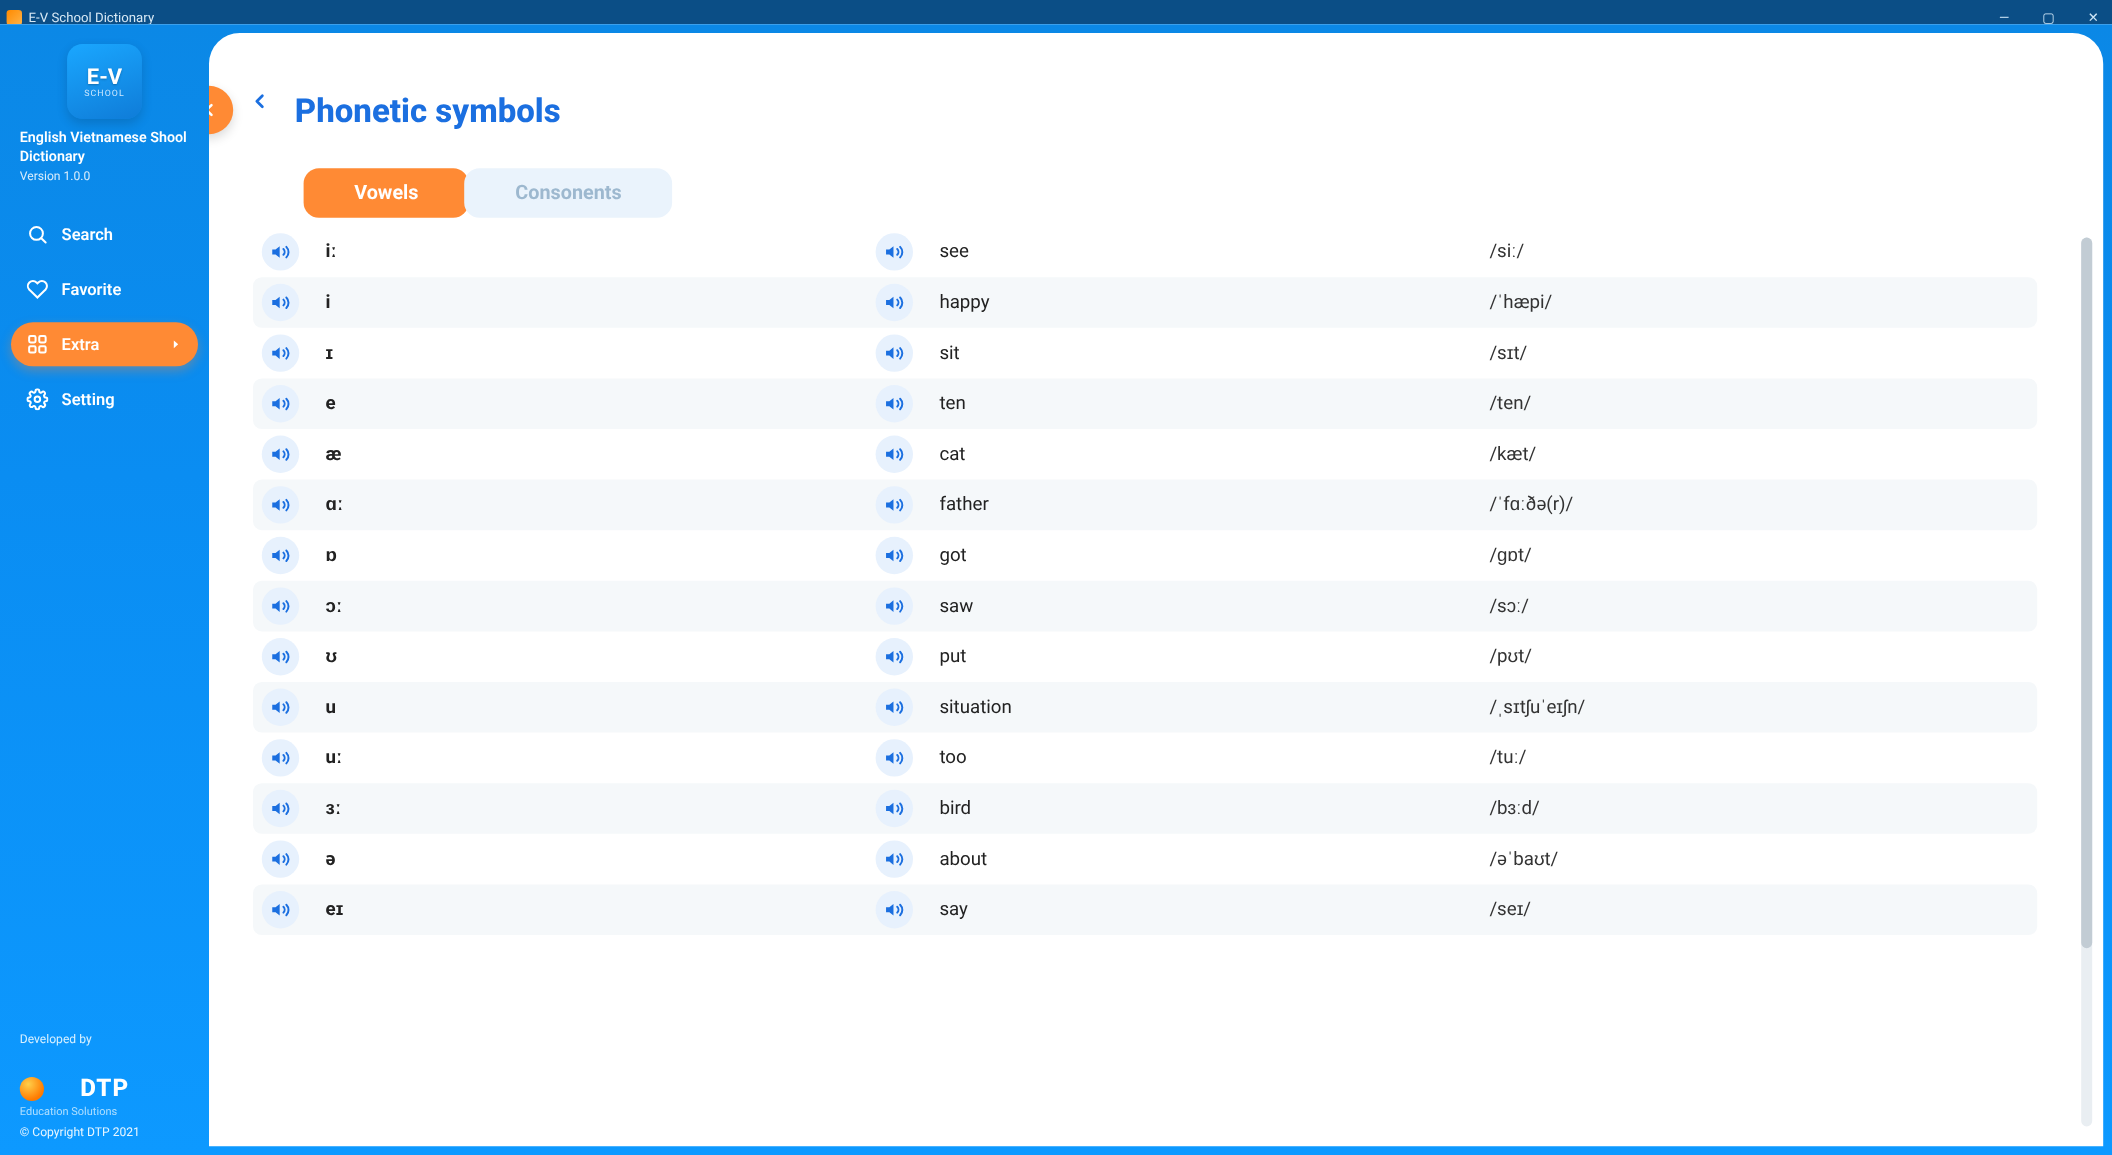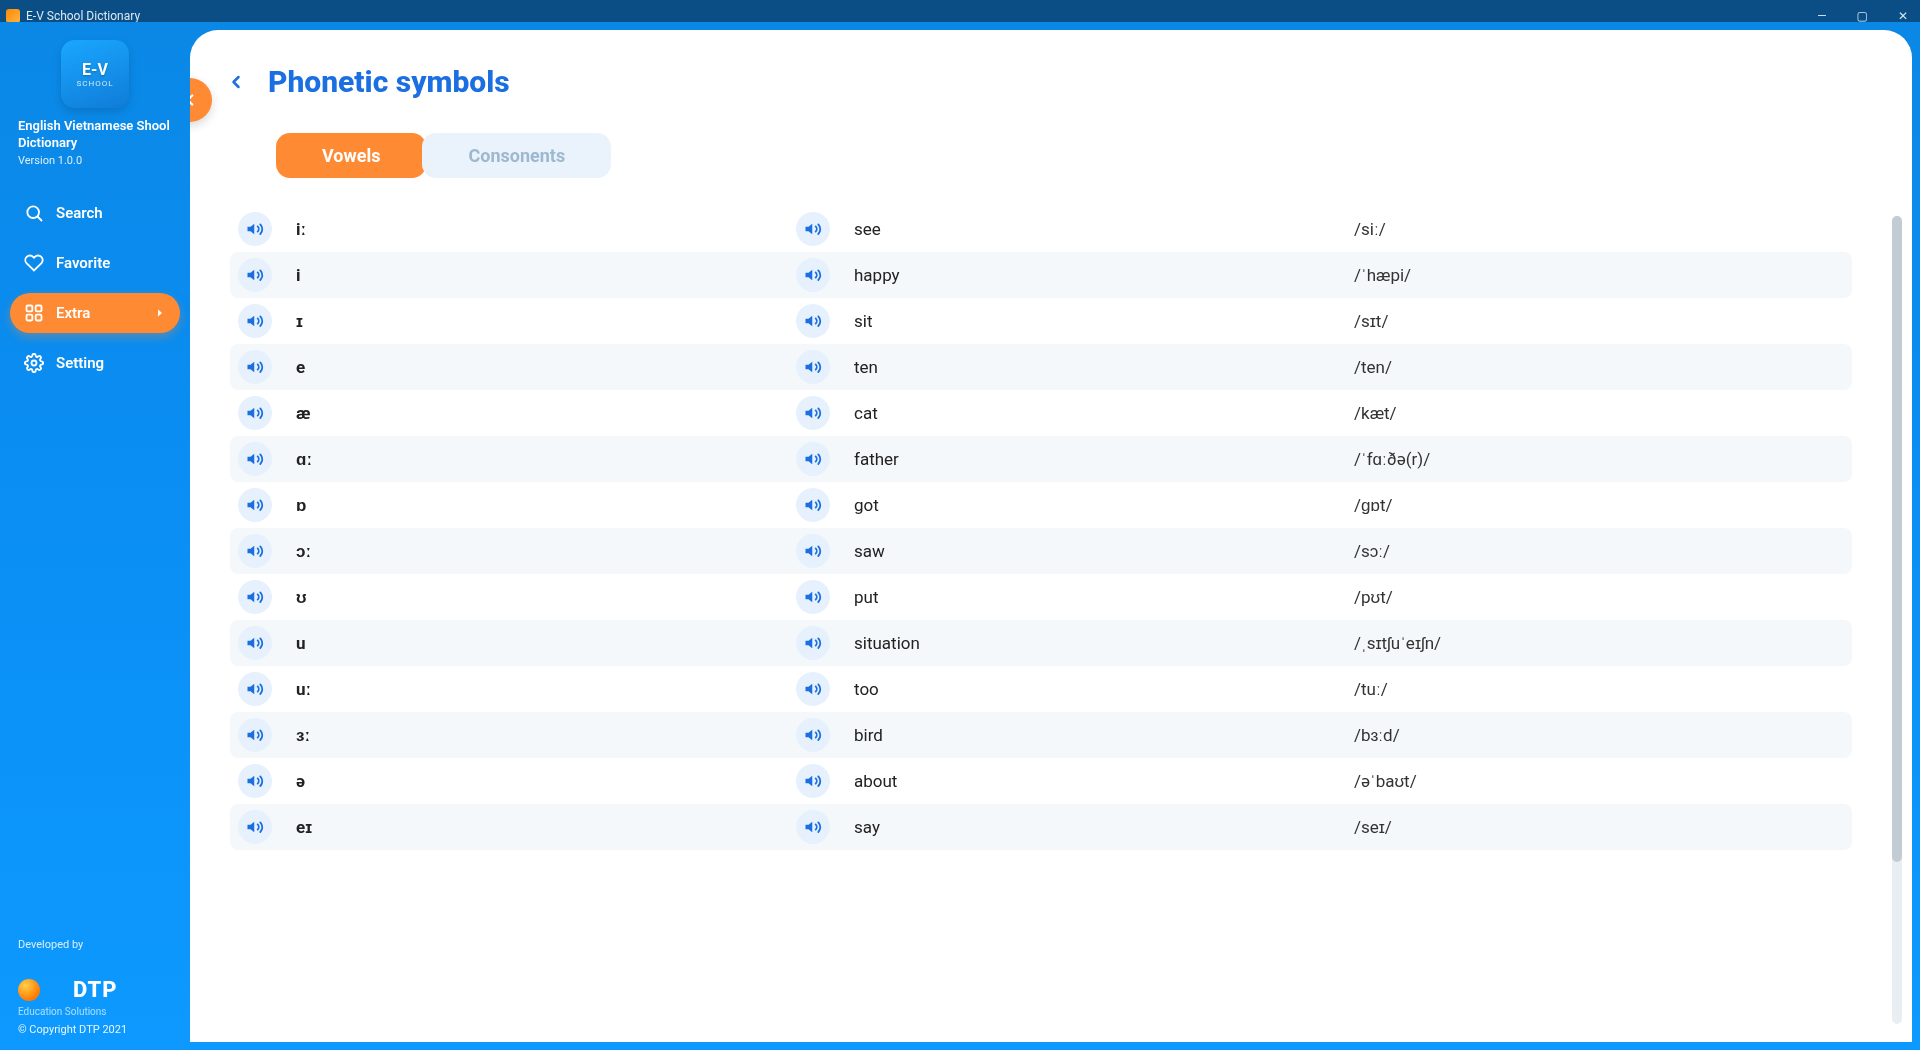--- a/index.html
+++ b/index.html
@@ -44,21 +44,21 @@
   .brand { text-align: center; }
   .brand-logo {
     width: 68px; height: 68px; margin: 0 auto 10px;
     border-radius: 14px;
     background: linear-gradient(160deg, #1aa7ff 0%, #0f7cd8 100%);
     display:flex; align-items:center; justify-content:center;
     box-shadow: 0 4px 10px rgba(0,0,0,.15);
     position: relative;
   }
   .brand-logo .ev {
-    color:#fff; font-weight:700; font-size:16px;
+    color:#fff; font-weight:700; font-size:20px;
     text-shadow: 0 1px 2px rgba(0,0,0,.25);
     line-height:1;
   }
   .brand-logo .sub {
     color:#cfe9ff; font-size:8px; letter-spacing:1px; display:block;
   }
   .brand-ver { font-size: 11px; opacity:.85; margin-top:2px; text-align:left; padding-left:8px;}
   .brand-name { text-align:left; padding-left:8px; font-size:13px; font-weight:600; line-height:1.3;}
 
   .nav { margin-top: 26px; display:flex; flex-direction:column; gap:10px; }
@@ -111,21 +111,21 @@
   }
 
   .header {
     display:flex; align-items:center; gap:22px;
     padding: 34px 40px 8px 36px;
   }
   .header .chev {
     color:#1b6fe0; cursor:pointer;
   }
   .header h1 {
-    color:#1b6fe0; font-size:30px; font-weight:800;
+    color:#1b6fe0; font-size:30px; font-weight:800;margin-top:20px;
   }
 
   .tabs {
     display:flex; gap:0; margin: 26px 14px 10px 40px; padding-left: 46px;
   }
   .tab {
     padding: 12px 46px;
     border-radius: 14px;
     font-size:18px; font-weight:700;
     cursor:pointer;

